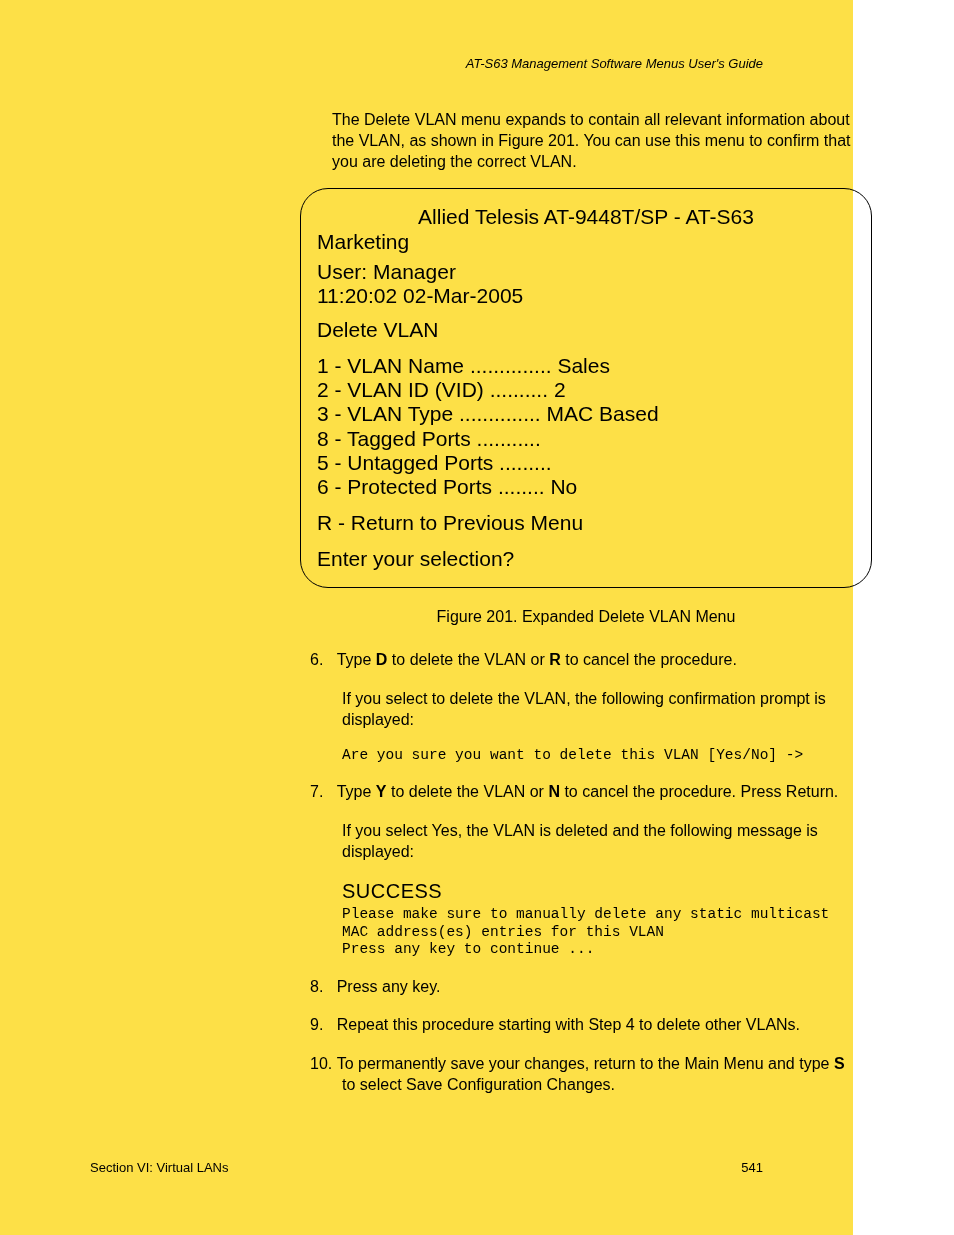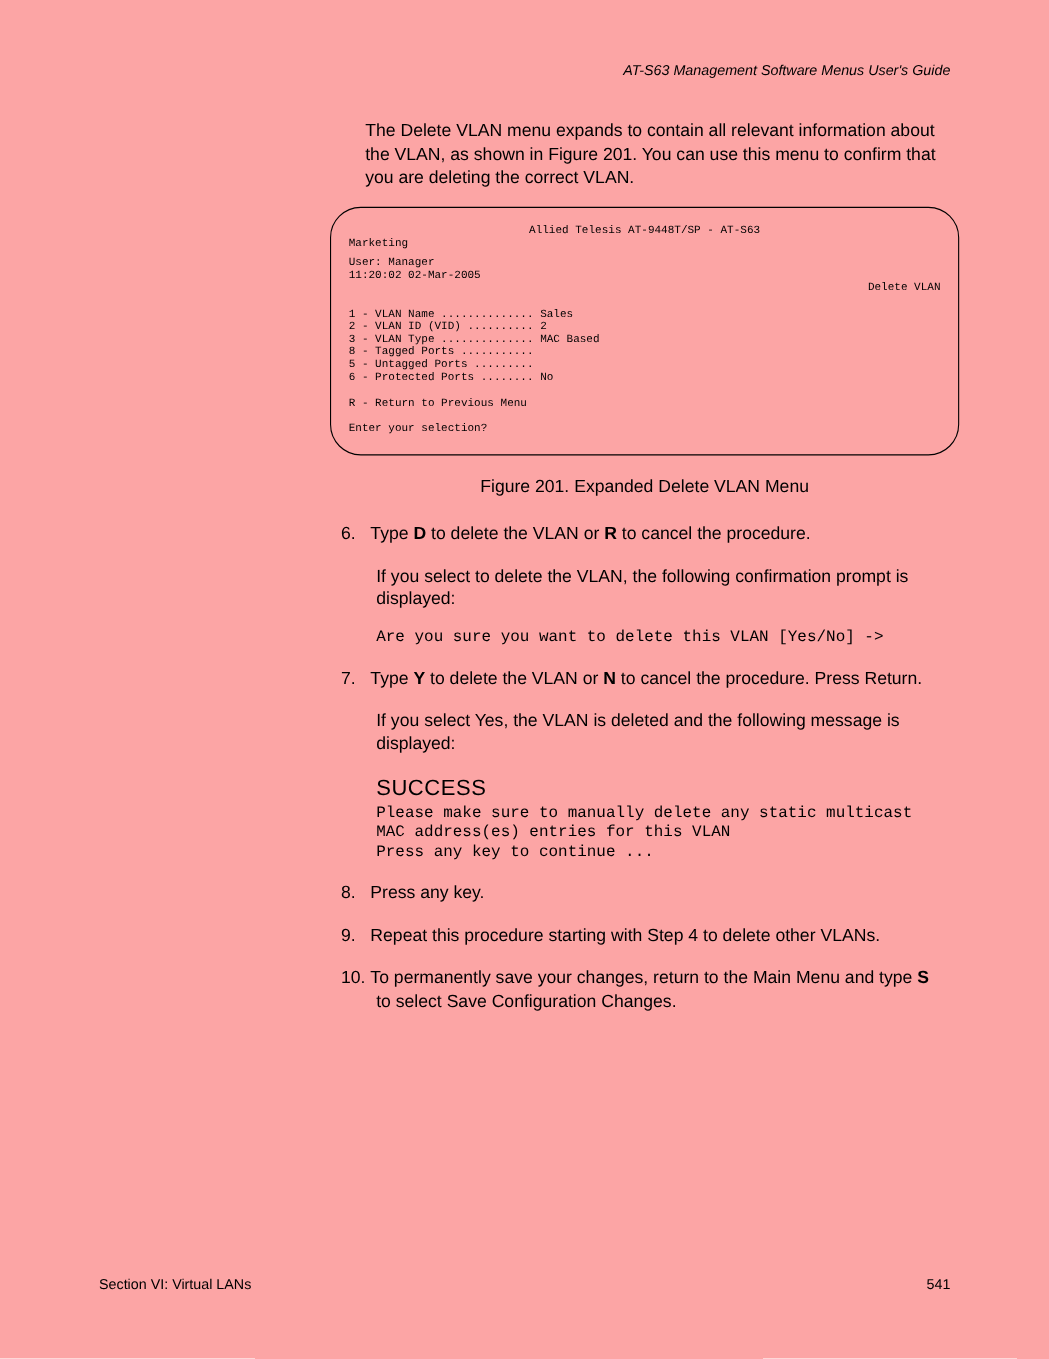--- a/index.html
+++ b/index.html
@@ -3,23 +3,23 @@
 <meta charset="utf-8">
 <style>
   html, body {
     margin: 0;
     padding: 0;
     background: #ffffff;
     width: 954px;
   }
   .page {
     position: relative;
-    width: 954px;
+    width: 853px;
     height: 1235px;
-    background: #fca5a5;
+    background: #fde047;
     font-family: Arial, Helvetica, sans-serif;
     color: #000000;
   }
   .header {
     position: absolute;
     top: 56px;
     right: 90px;
     font-size: 13px;
     font-style: italic;
     color: #000;
@@ -33,22 +33,22 @@
   .body-text {
     font-size: 16px;
     line-height: 1.3;
     margin: 0 0 16px 0;
     color: #000;
   }
   .body-text.paragraph {
     margin-left: 32px;
   }
   .mono {
-    font-family: Liberation Mono, monospace;
-    font-size: 10px;
+    font-family: Liberation Sans, sans-serif;
+    font-size: 21px;
     line-height: 1.15;
     white-space: pre;
     color: #000;
   }
   .terminal {
     border: 1px solid #000;
     border-radius: 28px;
     padding: 16px 16px 16px 16px;
     margin: 0 0 20px 0;
   }
@@ -116,21 +116,21 @@
 
     <p class="body-text paragraph">The Delete VLAN menu expands to contain all relevant information about the VLAN, as shown in Figure 201. You can use this menu to confirm that you are deleting the correct VLAN.</p>
 
     <div class="terminal">
       <div class="mono" style="text-align:center;">Allied Telesis AT-9448T/SP - AT-S63</div>
       <div class="mono" style="">Marketing</div>
       <div class="mono" style="display:flex;justify-content:center;margin-top:6px;flex-direction:column;">
         <span>User: Manager</span>
         <span>11:20:02 02-Mar-2005</span>
       </div>
-      <div class="mono" style="text-align:right;margin-top:0;">Delete VLAN</div>
+      <div class="mono" style="text-align:left;margin-top:10px;">Delete VLAN</div>
       <div style="height:12px;"></div>
       <div class="mono">1 - VLAN Name .............. Sales</div>
       <div class="mono">2 - VLAN ID (VID) .......... 2</div>
       <div class="mono">3 - VLAN Type .............. MAC Based</div>
       <div class="mono">8 - Tagged Ports ...........</div>
       <div class="mono">5 - Untagged Ports .........</div>
       <div class="mono">6 - Protected Ports ........ No</div>
       <div style="height:12px;"></div>
       <div class="mono">R - Return to Previous Menu</div>
       <div style="height:12px;"></div>

